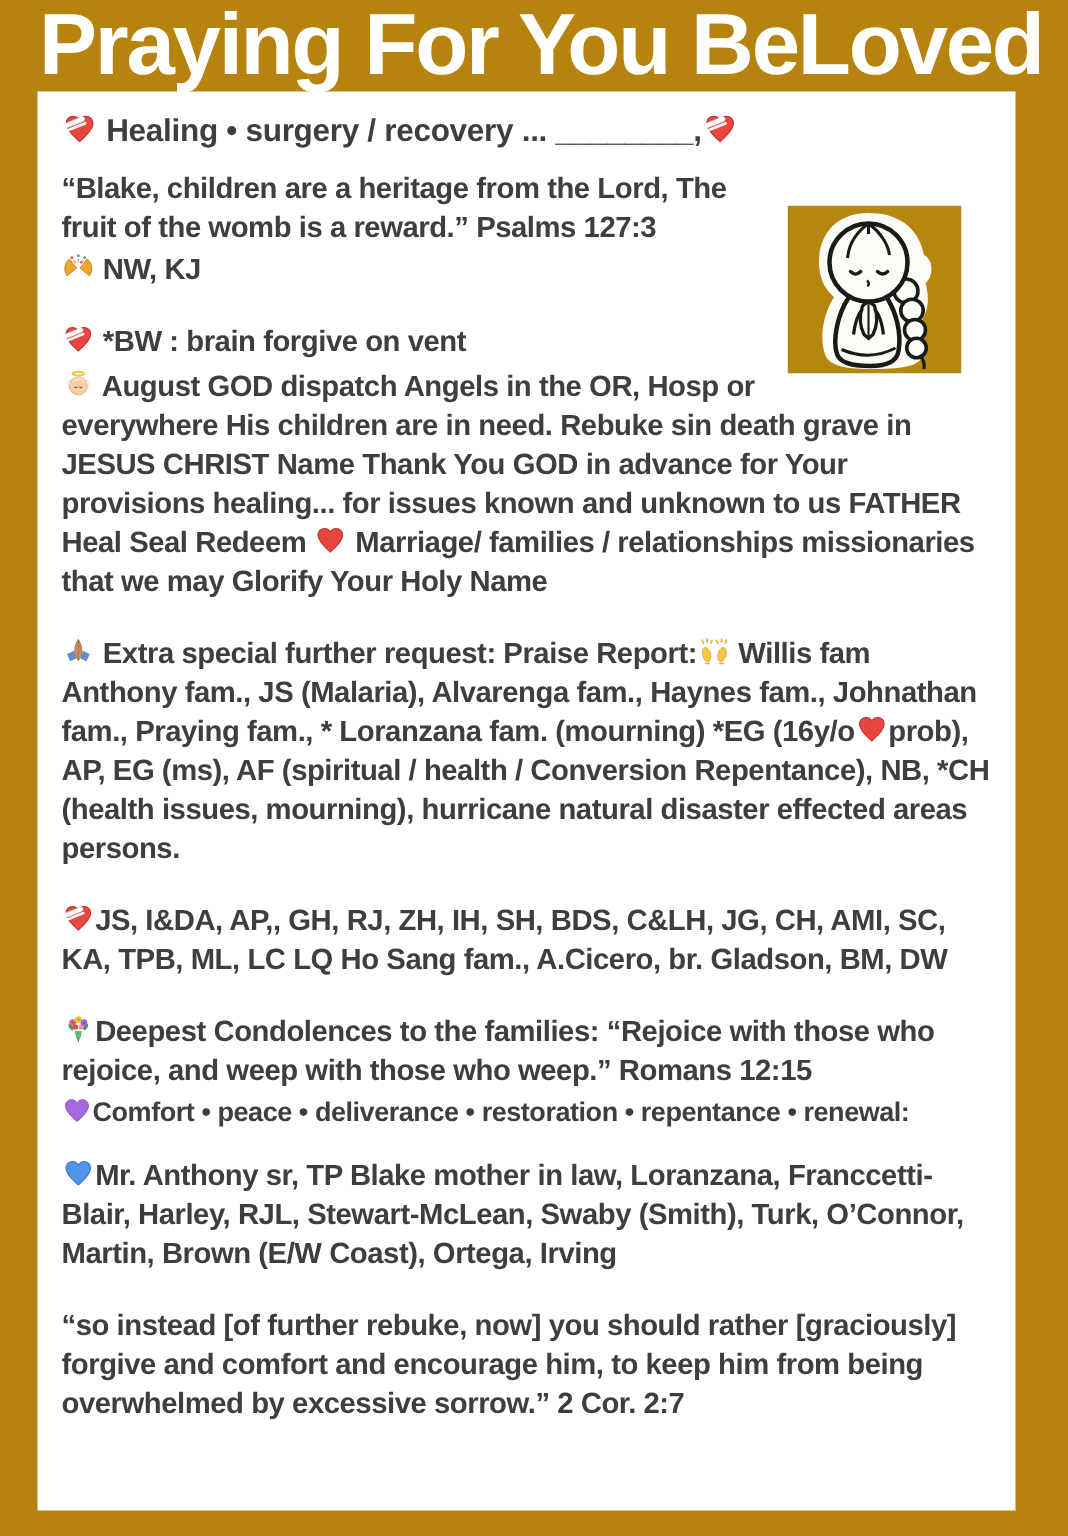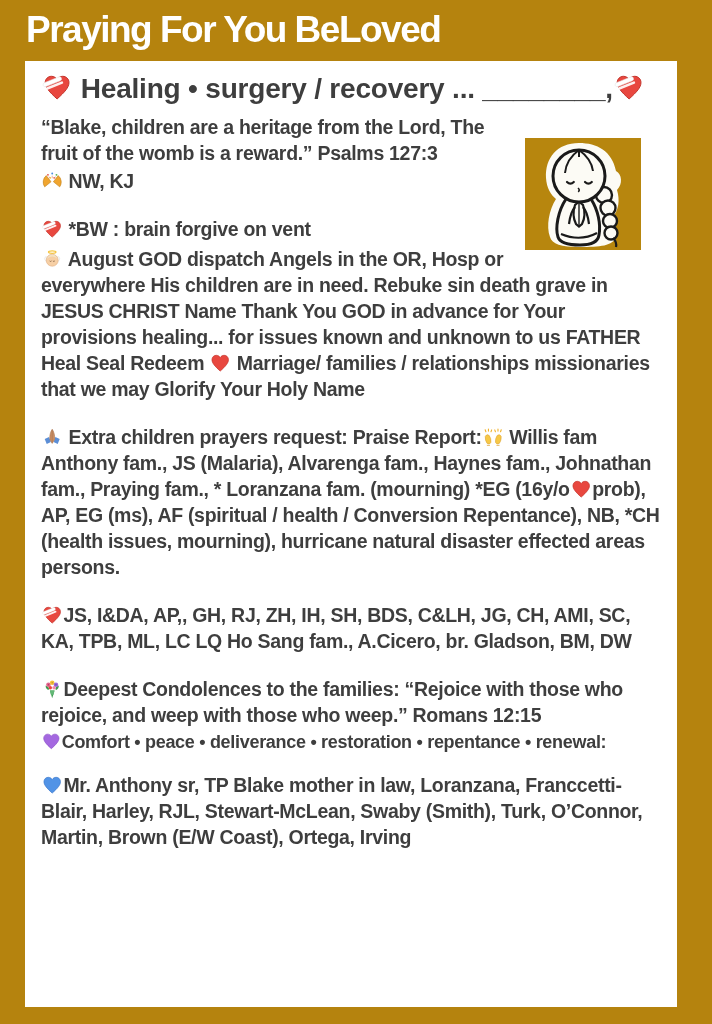--- a/index.html
+++ b/index.html
@@ -10,31 +10,31 @@
   }
   *{box-sizing:border-box}
   html,body{margin:0;padding:0;background:#888}
   .poster{
     position:relative;width:712px;height:1024px;overflow:hidden;
     background:var(--gold);
     font-family:"Liberation Sans",sans-serif;
   }
   .title{
     margin:0;padding:1px 0 0 26px;
-    font-size:37px;line-height:58px;font-weight:bold;
+    font-size:58px;line-height:58px;font-weight:bold;
     letter-spacing:-1.5px;color:var(--title);white-space:nowrap;
   }
   .card{
     position:absolute;left:25px;top:61px;width:652px;height:946px;
     background:var(--card);padding:10px 16px;overflow:hidden;
     color:var(--text);font-weight:bold;
     font-size:19.5px;line-height:26px;letter-spacing:-0.3px;
   }
   .heading{
-    margin:2px 0 10px;font-size:28px;line-height:30px;
+    margin:2px 0 10px;font-size:21px;line-height:30px;
     letter-spacing:-0.2px;font-weight:bold;
   }
   .girl{
     float:right;width:116px;height:112px;margin:24px 20px 10px 12px;
     display:block;
   }
   .para{margin:22px 0 0;}
   .para[data-name="scripture-psalms-quote"]{margin-top:4px}
   .para[data-name="nw-kj-line"]{margin-top:2px}
   .para[data-name="may-god-dispatch-paragraph"]{margin-top:4px}
@@ -112,21 +112,21 @@
               <path d="M5.8 11.5 Q8 6.5 12 6.4 Q16 6.5 18.2 11.5 Q15 8.8 12 8.8 Q9 8.8 5.8 11.5 Z" fill="#F2E2C4"></path>
               <path d="M9 14 q1.1 1.2 2.2 0 M12.8 14 q1.1 1.2 2.2 0" fill="none" stroke="#7A573B" stroke-width="0.9"></path>
             </svg></span><span data-name="text-segment"> August GOD dispatch Angels in the OR, Hosp or everywhere His children are in need. Rebuke sin death grave in JESUS CHRIST Name Thank You GOD in advance for Your provisions healing... for issues known and unknown to us FATHER Heal Seal Redeem </span><span class="emoji" data-name="red-heart-icon"><svg viewBox="0 0 24 24">
               <path d="M12 21.2C5.6 15.5 2.3 11.6 2.3 7.8 2.3 4.9 4.6 2.7 7.4 2.7c1.8 0 3.5 1 4.6 2.5 1.1-1.5 2.8-2.5 4.6-2.5 2.8 0 5.1 2.2 5.1 5.1 0 3.8-3.3 7.7-9.7 13.4z" fill="#E8473F" stroke="#C23229" stroke-width="0.8"></path>
             </svg></span><span data-name="text-segment"> Marriage/ families / relationships  missionaries that we may Glorify Your Holy Name</span></p>
         <p class="para" data-name="extra-special-prayers-paragraph"><span class="emoji" data-name="folded-hands-icon"><svg viewBox="0 0 24 24">
               <path d="M3.2 14.2 8.3 11.6 10.4 17.6 5.6 19.8 Z" fill="#5B8ED6"></path>
               <path d="M20.8 14.2 15.7 11.6 13.6 17.6 18.4 19.8 Z" fill="#5B8ED6"></path>
               <path d="M12 2.6 C10.1 5.6 8.7 9.7 9.3 14.8 L12 19.2 14.7 14.8 C15.3 9.7 13.9 5.6 12 2.6 Z" fill="#C98E63" stroke="#A9714C" stroke-width="0.7"></path>
               <path d="M12 3.6 V18.2" stroke="#A9714C" stroke-width="0.7"></path>
-            </svg></span><span data-name="text-segment"> Extra children prayers request: Praise Report:</span><span class="emoji" data-name="raising-hands-icon"><svg viewBox="0 0 24 24">
+            </svg></span><span data-name="text-segment"> Extra special further request: Praise Report:</span><span class="emoji" data-name="raising-hands-icon"><svg viewBox="0 0 24 24">
               <path d="M3.4 5.6 2.6 3.2 M6.4 4.8 6.4 2.4 M9.4 5.6 10.2 3.4 M14.6 5.6 13.8 3.4 M17.6 4.8 17.6 2.4 M20.6 5.6 21.4 3.2" stroke="#F0B32E" stroke-width="1.3" stroke-linecap="round" fill="none"></path>
               <ellipse cx="6" cy="14.5" rx="3.1" ry="5.6" transform="rotate(-14 6 14.5)" fill="#F7C846" stroke="#DFA93C" stroke-width="0.7"></ellipse>
               <ellipse cx="18" cy="14.5" rx="3.1" ry="5.6" transform="rotate(14 18 14.5)" fill="#F7C846" stroke="#DFA93C" stroke-width="0.7"></ellipse>
               <path d="M4.6 21.5 H8.2 M15.8 21.5 H19.4" stroke="#DFA93C" stroke-width="1"></path>
             </svg></span><span data-name="text-segment"> Willis fam Anthony fam., JS (Malaria), Alvarenga fam., Haynes fam., Johnathan fam., Praying fam., * Loranzana fam. (mourning) *EG (16y/o</span><span class="emoji" data-name="red-heart-icon"><svg viewBox="0 0 24 24">
               <path d="M12 21.2C5.6 15.5 2.3 11.6 2.3 7.8 2.3 4.9 4.6 2.7 7.4 2.7c1.8 0 3.5 1 4.6 2.5 1.1-1.5 2.8-2.5 4.6-2.5 2.8 0 5.1 2.2 5.1 5.1 0 3.8-3.3 7.7-9.7 13.4z" fill="#E8473F" stroke="#C23229" stroke-width="0.8"></path>
             </svg></span><span data-name="text-segment">prob),  AP, EG (ms), AF (spiritual / health / Conversion Repentance), NB,  *CH (health issues, mourning), hurricane natural disaster effected areas persons.</span></p>
         <p class="para" data-name="initials-list-paragraph"><span class="emoji" data-name="mending-heart-icon"><svg viewBox="0 0 24 24">
               <path d="M12 21.2C5.6 15.5 2.3 11.6 2.3 7.8 2.3 4.9 4.6 2.7 7.4 2.7c1.8 0 3.5 1 4.6 2.5 1.1-1.5 2.8-2.5 4.6-2.5 2.8 0 5.1 2.2 5.1 5.1 0 3.8-3.3 7.7-9.7 13.4z" fill="#E8473F" stroke="#C23229" stroke-width="0.8"></path>
               <g transform="rotate(-22 9 8)">
@@ -147,15 +147,16 @@
               <circle cx="7.6" cy="6.8" r="0.8" fill="#B33762"></circle>
               <circle cx="12" cy="4.4" r="0.8" fill="#C2922A"></circle>
               <circle cx="16.4" cy="6.8" r="0.8" fill="#6F44A8"></circle>
             </svg></span><span data-name="text-segment">Deepest Condolences to the families:  “Rejoice with those who rejoice, and weep with those who weep.” Romans 12:15</span></p>
         <p class="para" data-name="comfort-peace-line"><span class="emoji" data-name="purple-heart-icon"><svg viewBox="0 0 24 24">
               <path d="M12 21.2C5.6 15.5 2.3 11.6 2.3 7.8 2.3 4.9 4.6 2.7 7.4 2.7c1.8 0 3.5 1 4.6 2.5 1.1-1.5 2.8-2.5 4.6-2.5 2.8 0 5.1 2.2 5.1 5.1 0 3.8-3.3 7.7-9.7 13.4z" fill="#A468E0" stroke="#8A4FC7" stroke-width="0.8"></path>
             </svg></span><span data-name="text-segment">Comfort • peace • deliverance • restoration • repentance • renewal:</span></p>
         <p class="para" data-name="blue-heart-names-paragraph"><span class="emoji" data-name="blue-heart-icon"><svg viewBox="0 0 24 24">
               <path d="M12 21.2C5.6 15.5 2.3 11.6 2.3 7.8 2.3 4.9 4.6 2.7 7.4 2.7c1.8 0 3.5 1 4.6 2.5 1.1-1.5 2.8-2.5 4.6-2.5 2.8 0 5.1 2.2 5.1 5.1 0 3.8-3.3 7.7-9.7 13.4z" fill="#5193E6" stroke="#3B78CB" stroke-width="0.8"></path>
             </svg></span><span data-name="text-segment">Mr. Anthony sr, TP Blake  mother in law,  Loranzana, Franccetti- Blair, Harley, RJL, Stewart-McLean, Swaby (Smith), Turk, O’Connor,  Martin, Brown (E/W Coast), Ortega, Irving</span></p>
+        <p class="para" data-name="corinthians-quote"><span data-name="text-segment">“so instead [of further rebuke, now] you should rather [graciously] forgive and comfort and encourage him, to keep him from being overwhelmed by excessive sorrow.”  2 Cor. 2:7</span></p>
       </div>
   </div>
 </div>
 
 </body></html>

